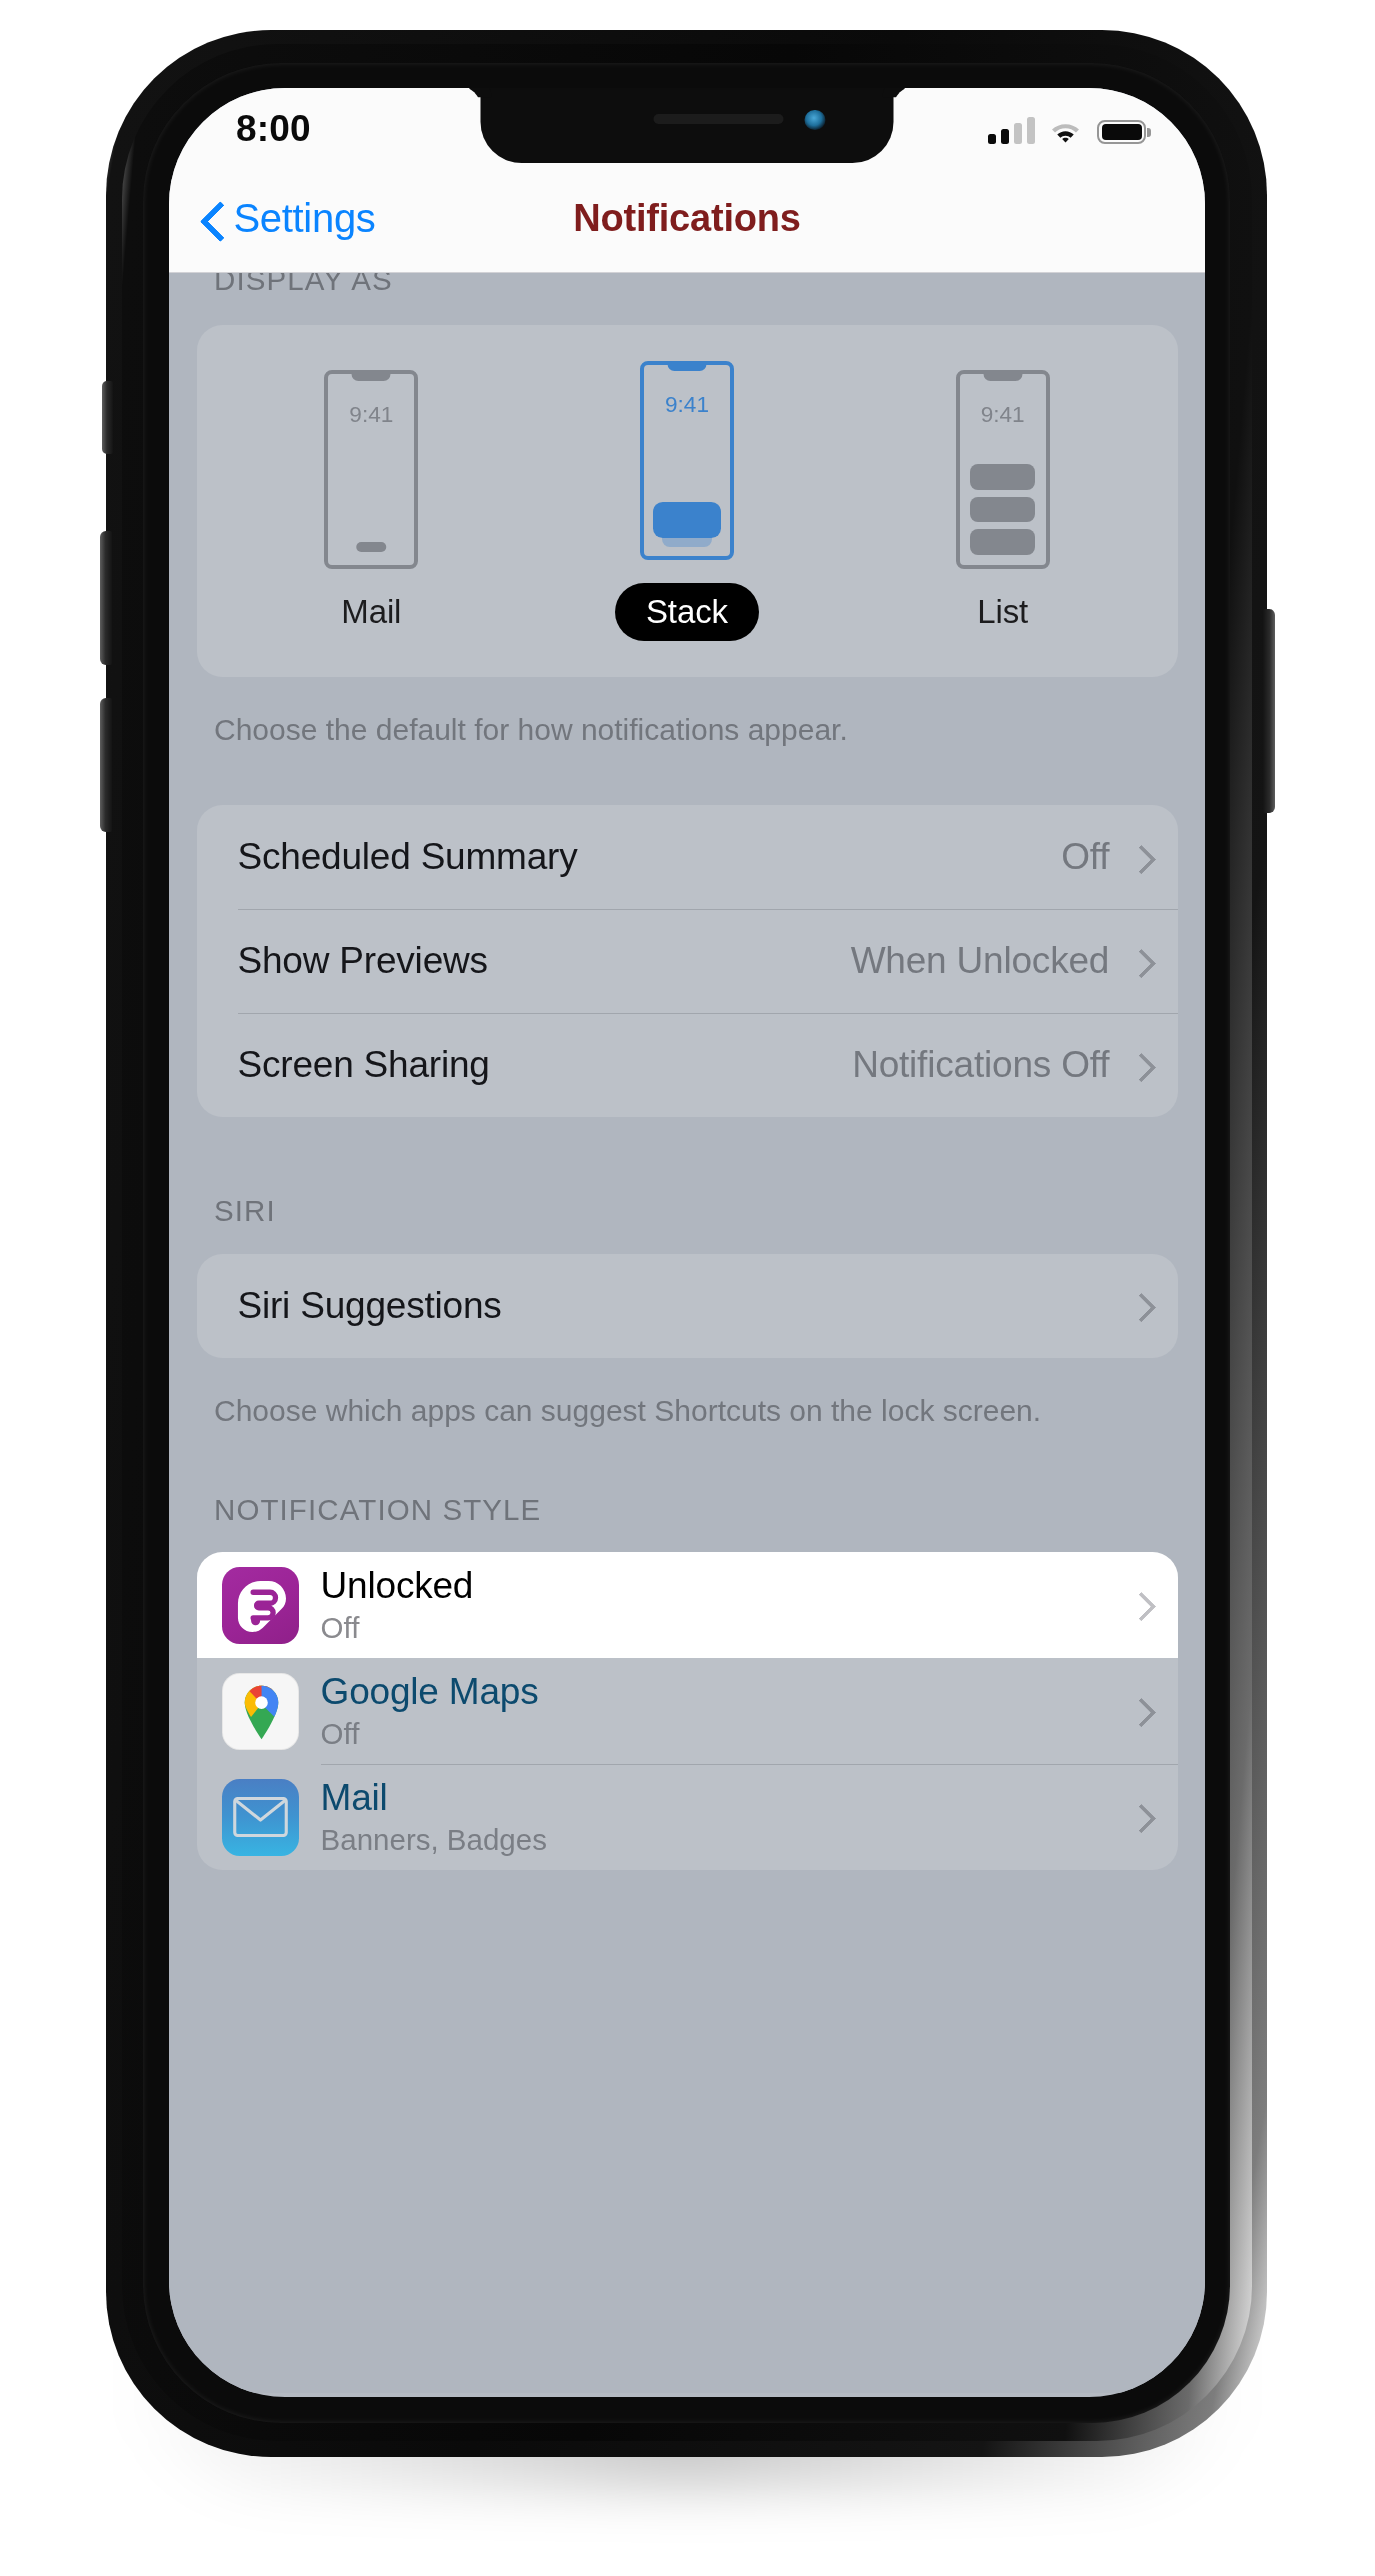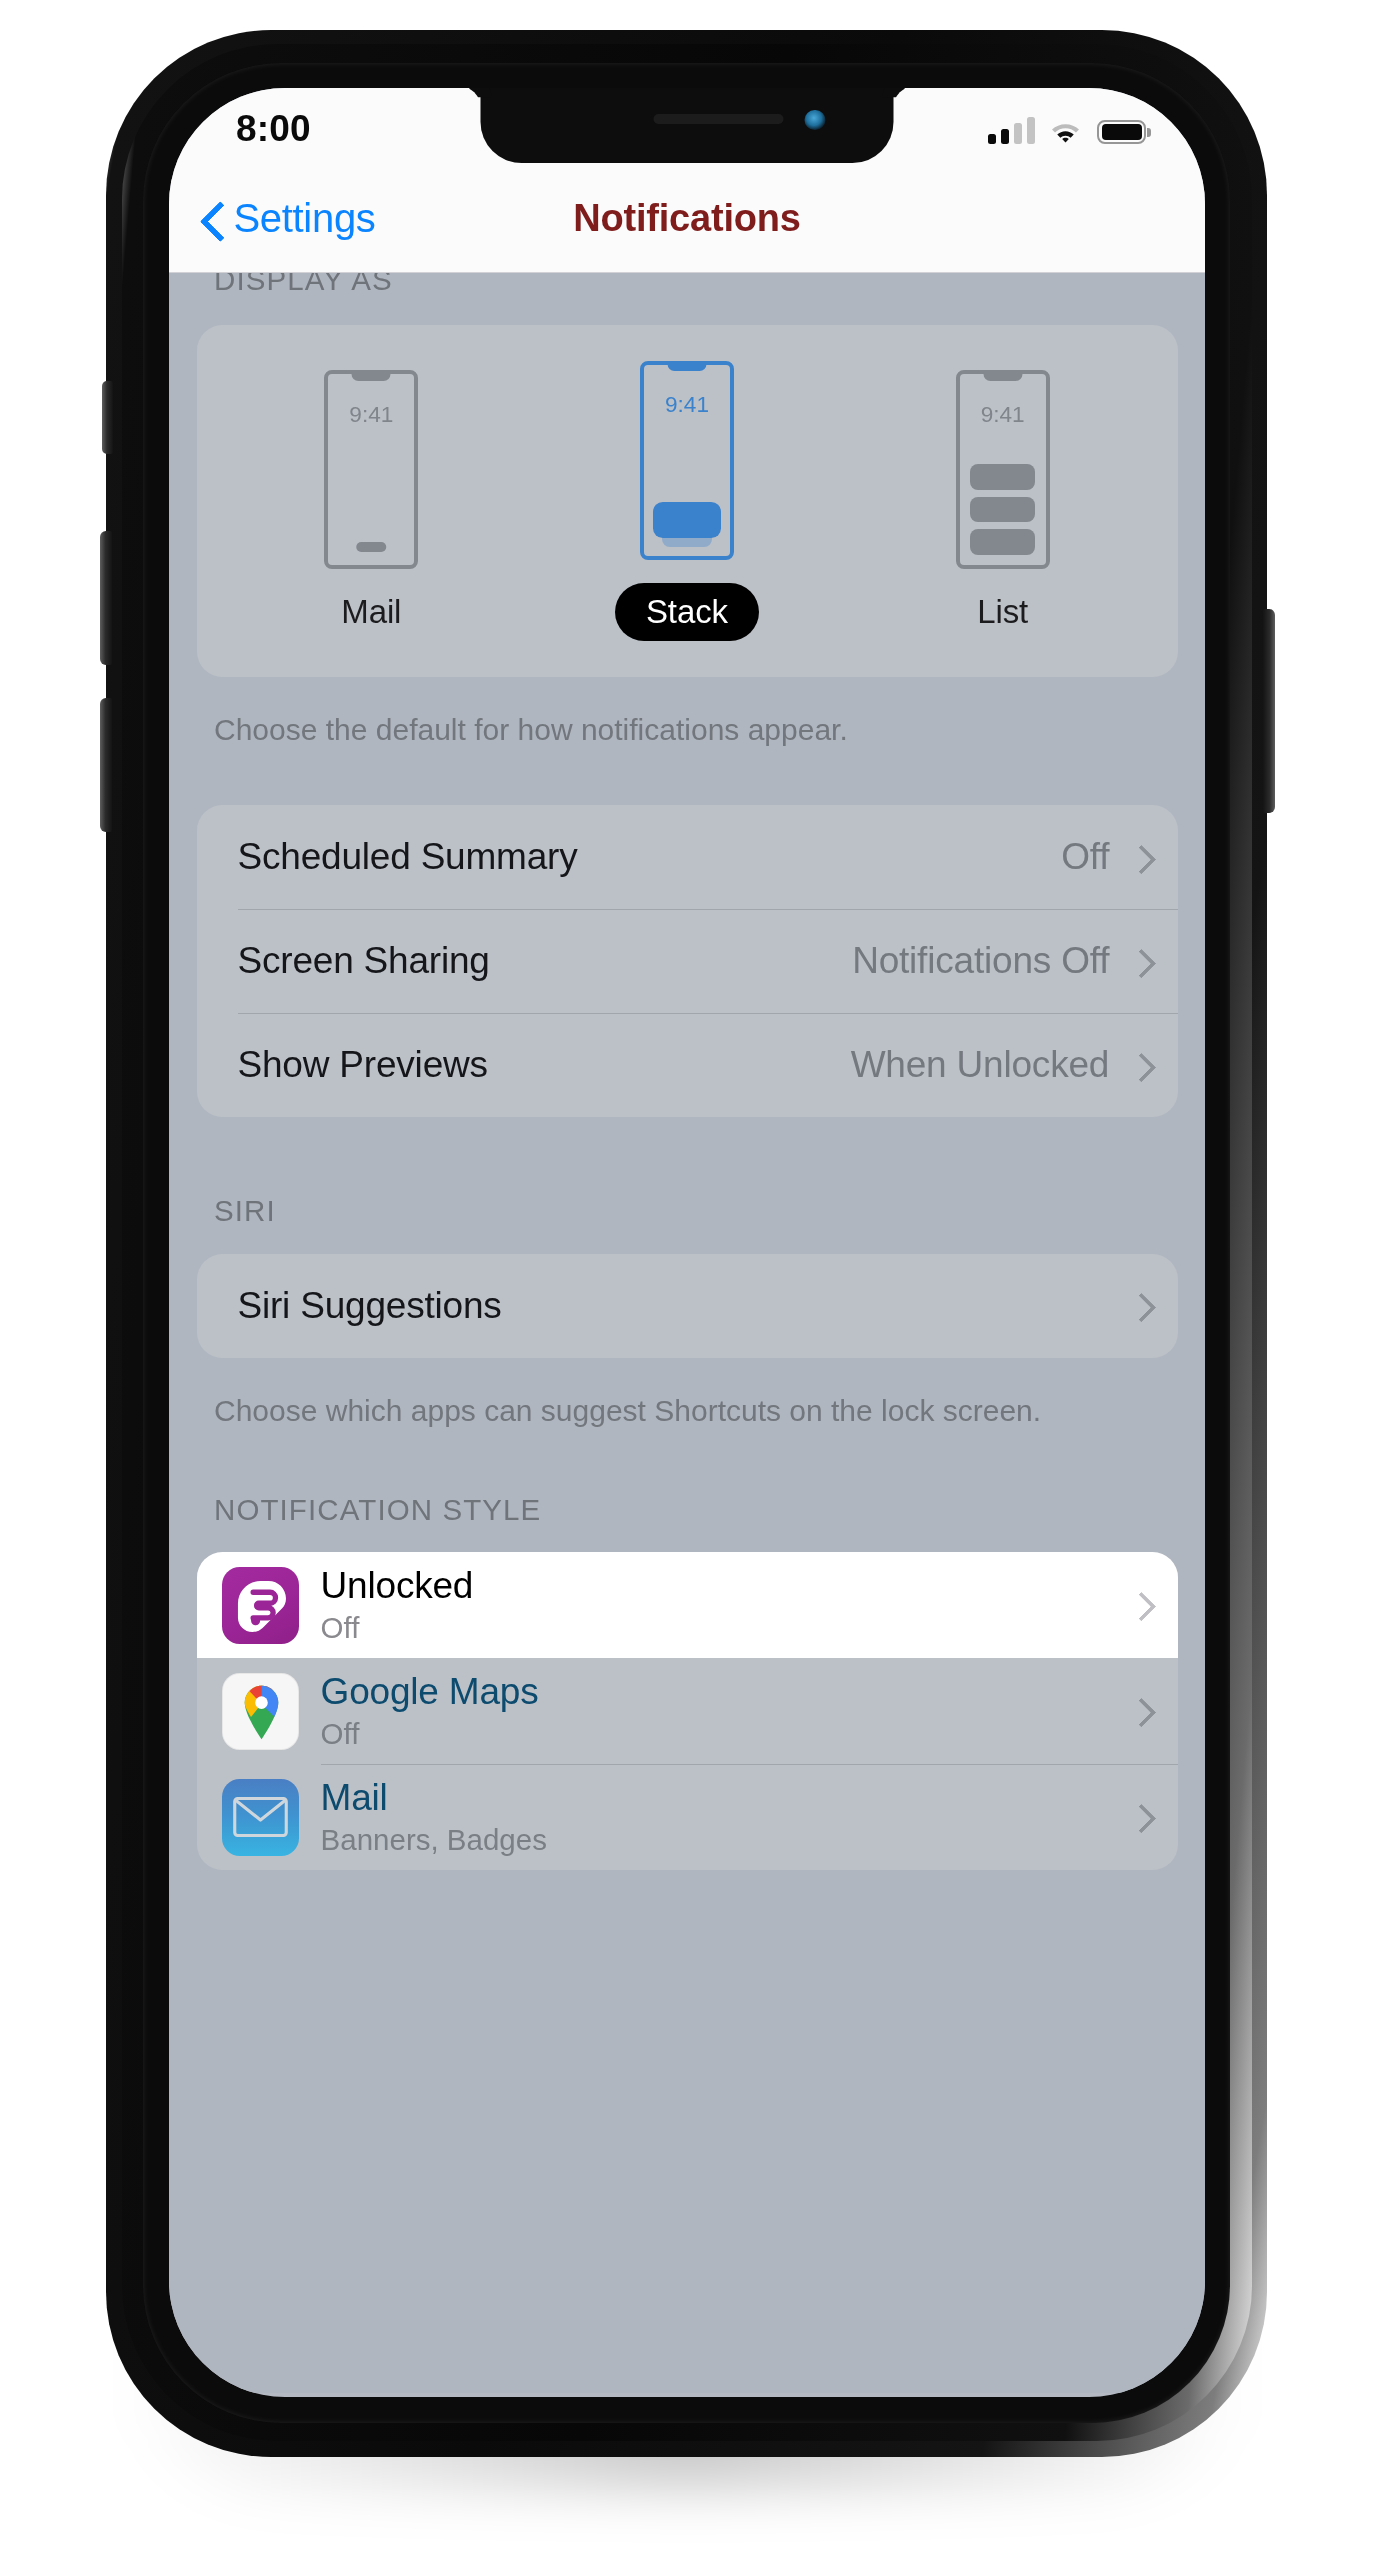--- a/index.html
+++ b/index.html
@@ -595,31 +595,31 @@
 
         <div class="row">
           <span class="row-title">Scheduled Summary</span>
           <span class="row-right">
             <span class="row-value">Off</span>
             <span class="chev"></span>
           </span>
         </div>
 
         <div class="row">
+          <span class="row-title">Show Previews</span>
+          <span class="row-right">
+            <span class="row-value">When Unlocked</span>
+            <span class="chev"></span>
+          </span>
+        </div>
+
+        <div class="row">
           <span class="row-title">Screen Sharing</span>
           <span class="row-right">
             <span class="row-value">Notifications Off</span>
-            <span class="chev"></span>
-          </span>
-        </div>
-
-        <div class="row">
-          <span class="row-title">Show Previews</span>
-          <span class="row-right">
-            <span class="row-value">When Unlocked</span>
             <span class="chev"></span>
           </span>
         </div>
 
       </div>
 
       <div class="sect-header" style="margin-top:77px;">SIRI</div>
 
       <div class="card" style="margin-top:25.5px;">
         <div class="row">

